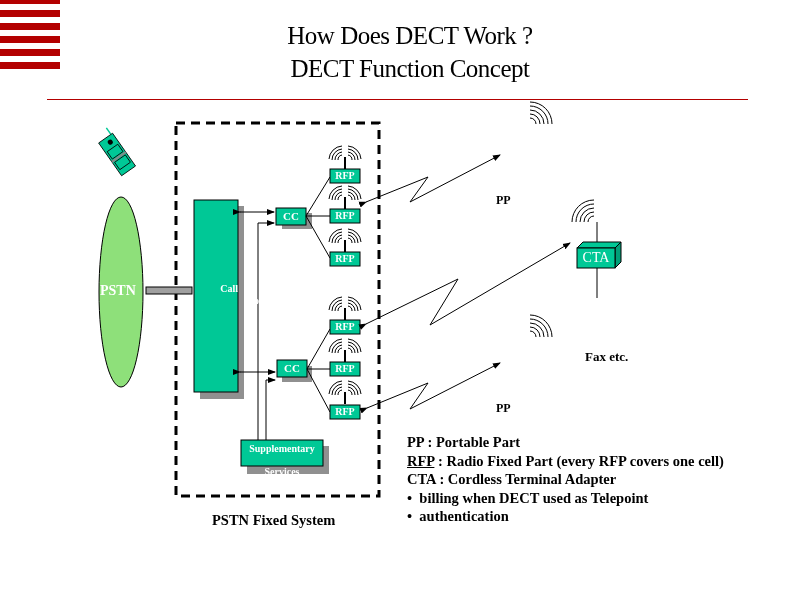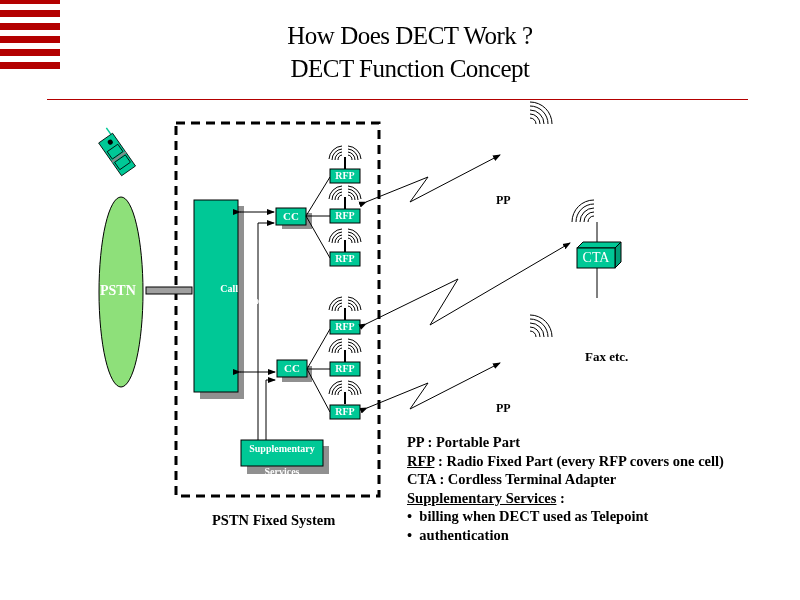--- a/index.html
+++ b/index.html
@@ -147,16 +147,15 @@
 <div class="lbl" style="left:496px;top:193px;">PP</div>
 <div class="lbl" style="left:496px;top:401px;">PP</div>
 <div class="lbl" style="left:585px;top:349px;font-size:13px;">Fax etc.</div>
 
 <div class="caption">PSTN Fixed System</div>
 
 <div class="legend">
   <div><span>PP</span><span> : </span><span>Portable Part</span></div>
   <div><span class="u">RFP</span><span> : </span><span>Radio Fixed Part (every RFP covers one cell)</span></div>
   <div><span>CTA</span><span> : </span><span>Cordless Terminal Adapter</span></div>
-  <div><span class="u">Supplementary Services</span><span> :</span></div>
   <div><span>•</span>&nbsp; <span>billing when DECT used as Telepoint</span></div>
   <div><span>•</span>&nbsp; <span>authentication</span></div>
 </div>
 
 </body></html>

